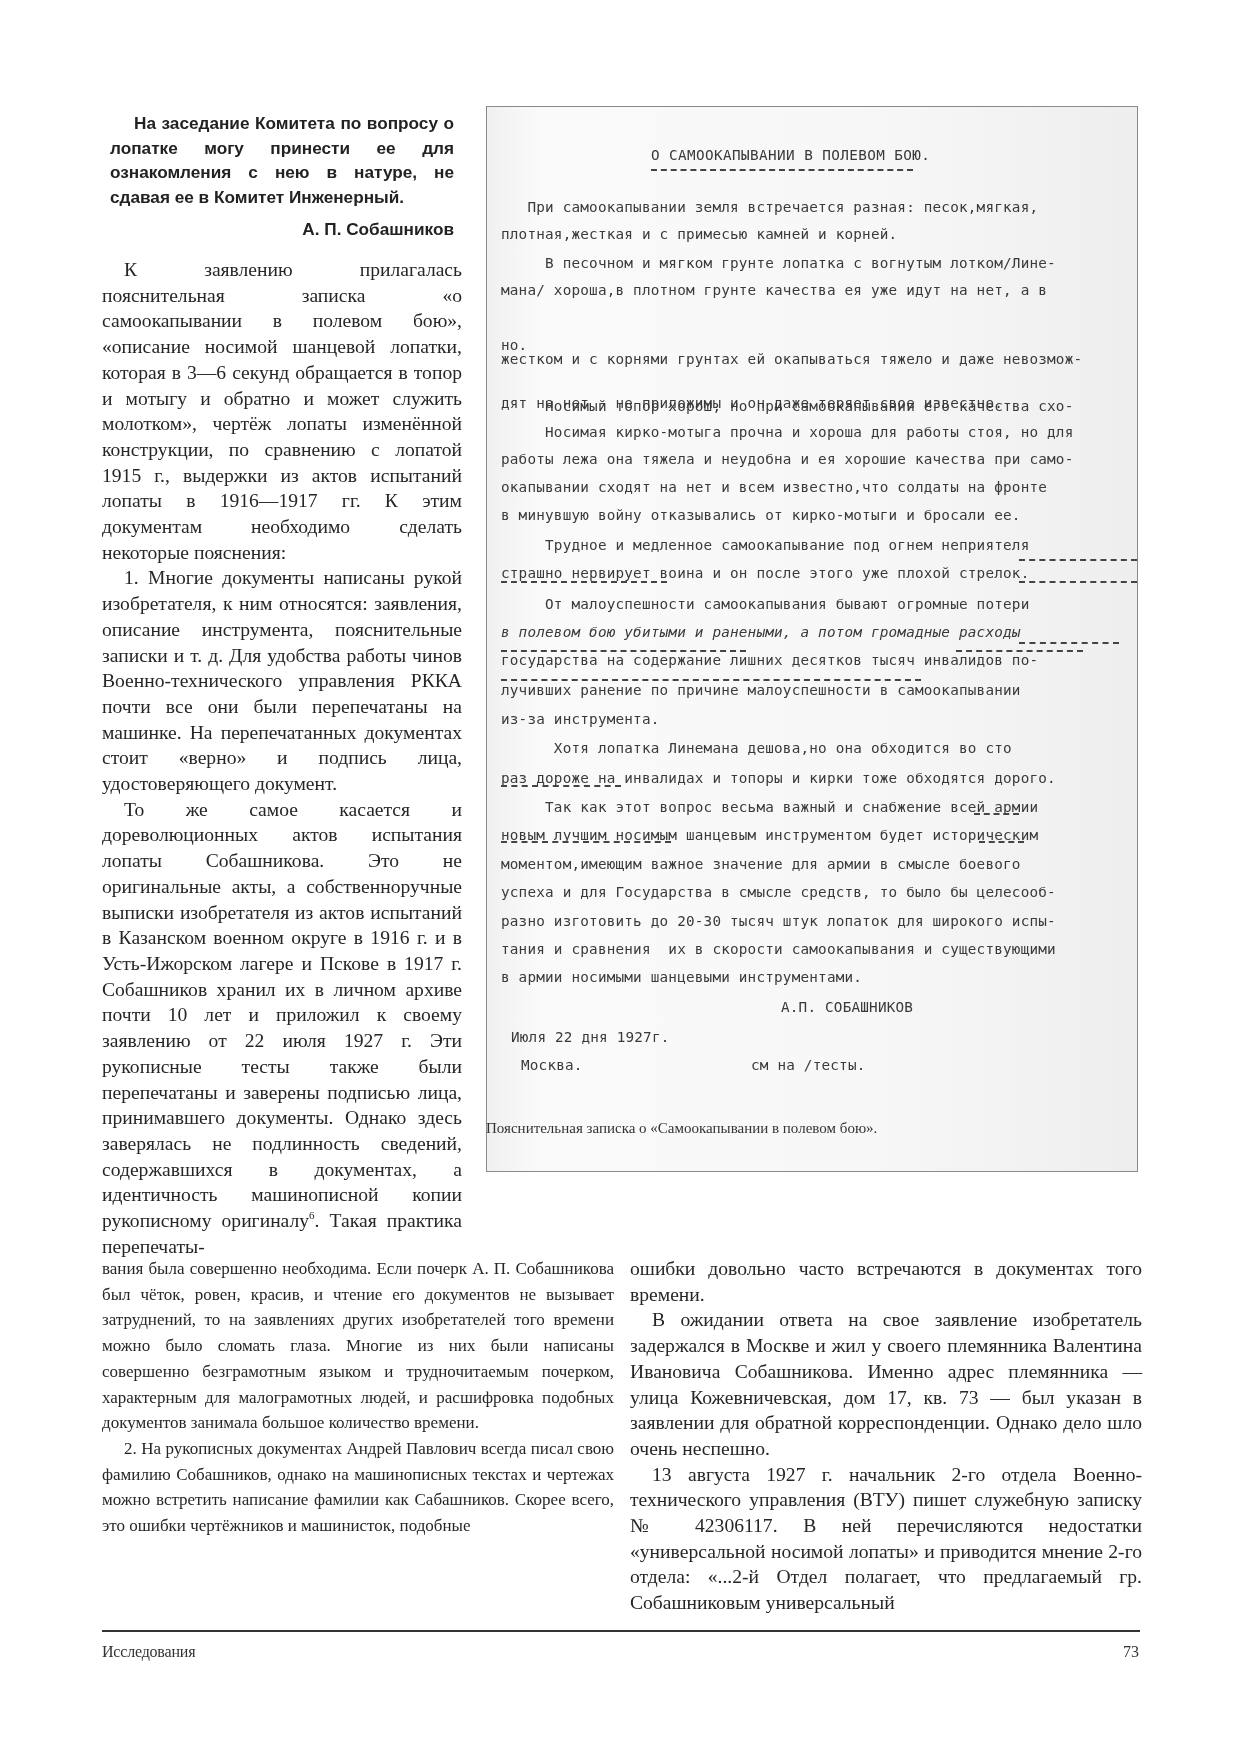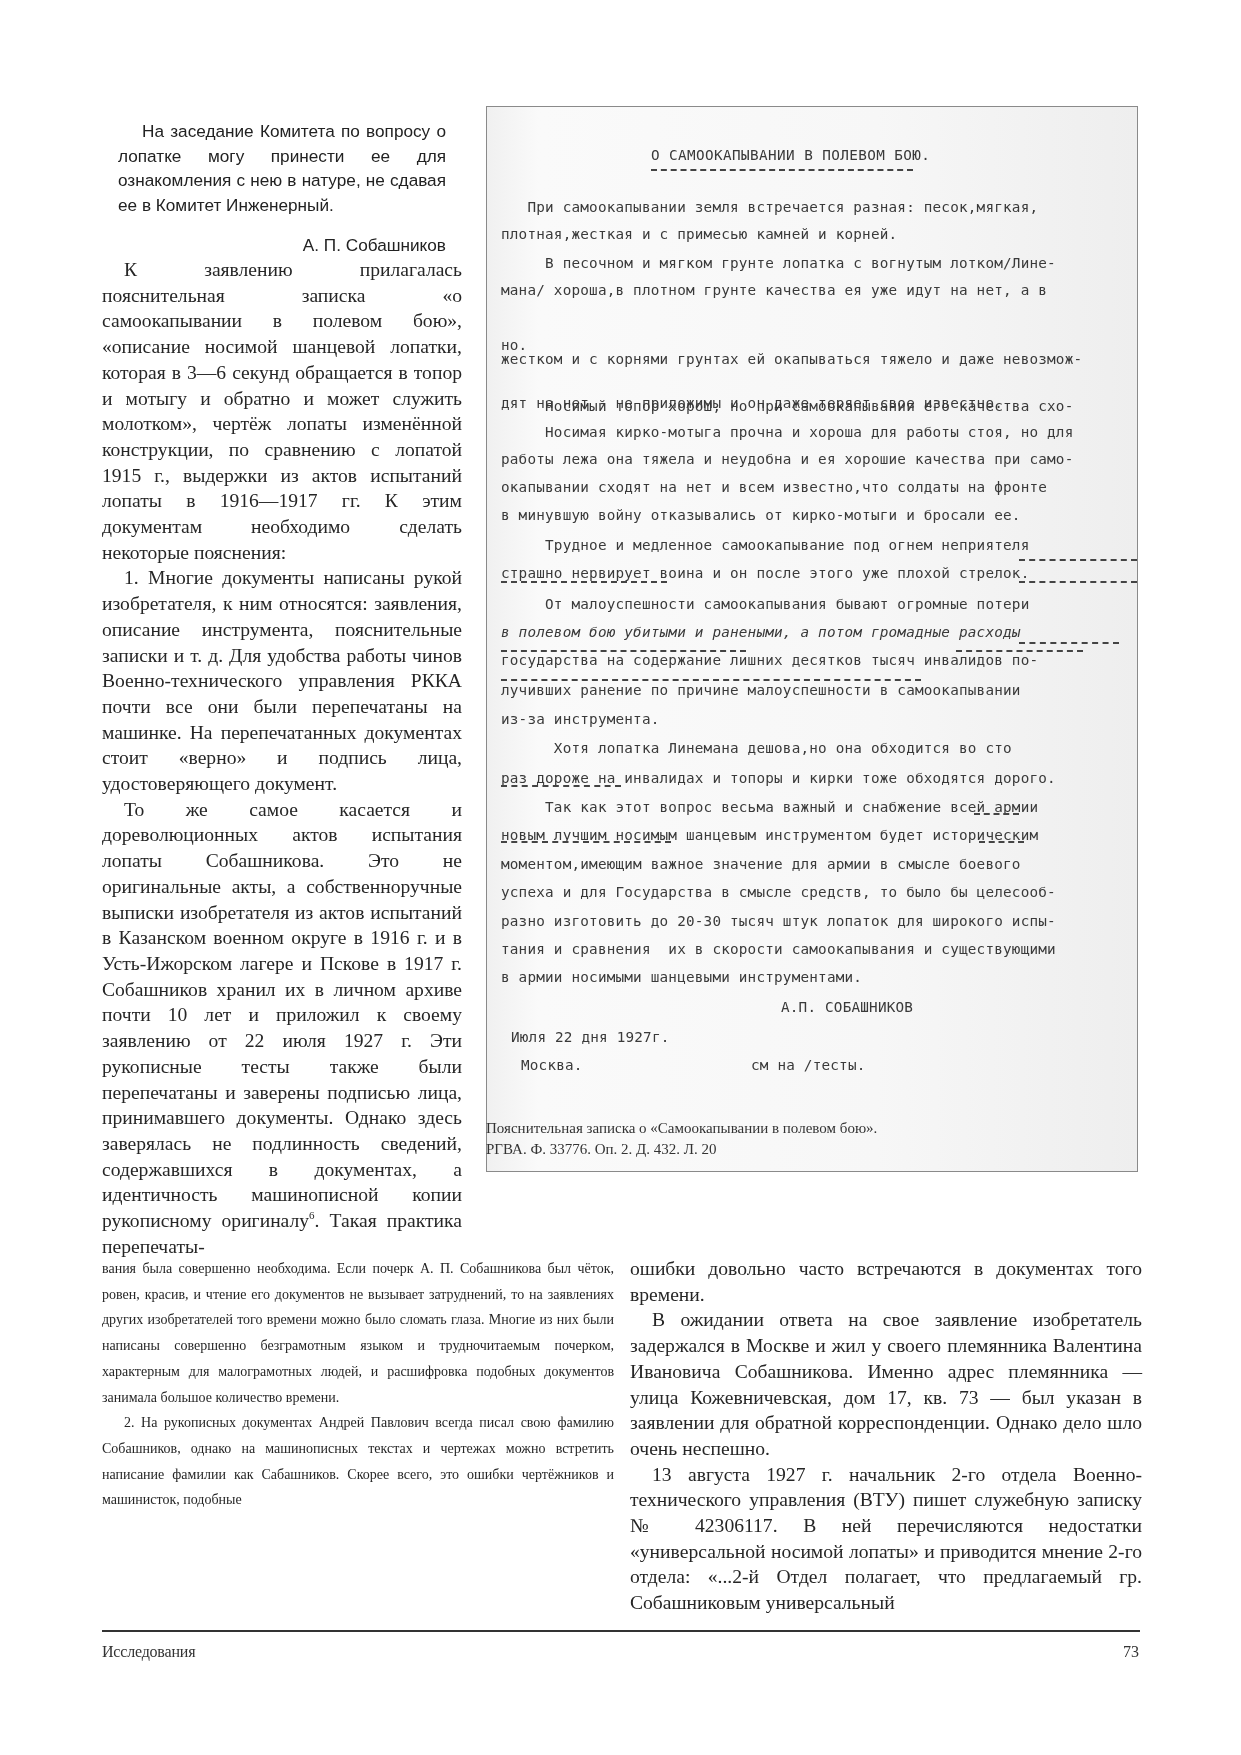--- a/index.html
+++ b/index.html
@@ -6,32 +6,32 @@
   body {
     width: 1241px; height: 1755px; background: #ffffff; position: relative;
     font-family: "DejaVu Serif", "Liberation Serif", serif; color: #2a2a2a;
     overflow: hidden;
   }
   .epigraph {
     position: absolute; left: 102px; top: 103px; width: 360px;
     font-family: "Liberation Sans", sans-serif; font-size: 17.2px; line-height: 24.5px;
     color: #222; text-align: justify;
   }
-  .epigraph p { margin: 16px; text-indent: 24px; }
+  .epigraph p { margin: 8px; text-indent: 24px; font-weight: bold; }
   .epigraph .sig { text-align: right; text-indent: 0; }
 
   .col-left {
     position: absolute; left: 102px; top: 257px; width: 360px;
     font-family: "Liberation Serif", serif; font-size: 19.6px; line-height: 25.7px;
     text-align: justify; color: #262626;
   }
   .col-left p, .wide p, .col-right p { margin: 0; text-indent: 22px; }
   .wide {
     position: absolute; left: 102px; top: 1256px; width: 512px;
-    font-family: "Liberation Serif", serif; font-size: 14px; line-height: 25.7px;
+    font-family: "Liberation Serif", serif; font-size: 17px; line-height: 25.7px;
     text-align: justify; color: #262626;
   }
   .col-right {
     position: absolute; left: 630px; top: 1256px; width: 512px;
     font-family: "Liberation Serif", serif; font-size: 19.6px; line-height: 25.7px;
     text-align: justify; color: #262626;
   }
   sup { font-size: 11px; line-height: 0; }
 
   .figure {
@@ -138,18 +138,17 @@
       <div class="dash" style="left: 478px; top: 734px; width: 45px;"></div>
       <div class="line" style="left: 280px; top: 892px;">А.П. СОБАШНИКОВ</div>
       <div class="line" style="left: 10px; top: 922px;">Июля 22 дня 1927г.</div>
       <div class="line" style="left: 20px; top: 950px;">Москва.</div>
       <div class="line" style="left: 250px; top: 950px;">см на /тесты.</div>
     </div>
 </div>
 
 <div class="caption">
   <div>Пояснительная записка о «Самоокапывании в полевом бою».</div>
-  <div>РГВА. Ф. 33776. Оп. 2. Д. 432. Л. 20</div>
 </div>
 
 <div class="footer-rule"></div>
 <div class="footer-left">Исследования</div>
 <div class="footer-right">73</div>
 
 </body></html>

